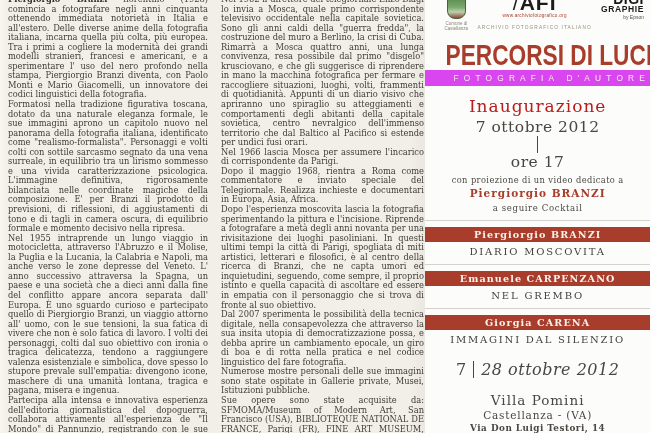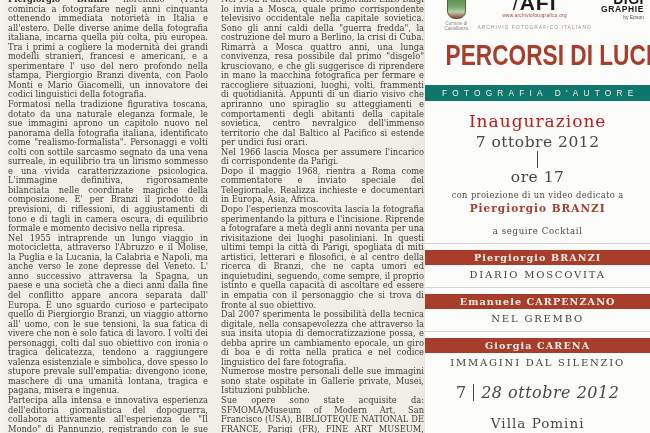--- a/index.html
+++ b/index.html
@@ -29,31 +29,31 @@
   .afi-url{font-size:4.6px;color:#a83d2c;letter-spacing:.3px;font-family:"Liberation Sans",sans-serif;margin-top:1px;}
   .afi-caption{font-size:4.8px;color:#96917f;letter-spacing:1.1px;font-family:"Liberation Sans",sans-serif;margin-top:7px;}
   .digi-wrap{text-align:right;margin-top:-4px;width:52px;font-family:"Liberation Sans",sans-serif;}
   .digi1{font-size:14px;line-height:12px;font-weight:bold;color:#181715;letter-spacing:.5px;}
   .digi2{font-size:8.5px;line-height:8px;font-weight:bold;color:#181715;letter-spacing:.6px;}
   .digi3{font-size:5px;color:#55524c;margin-top:1px;}
 
   .main-title{margin-top:11px;text-align:center;white-space:nowrap;color:#a83d2c;
               font-family:"Liberation Sans",sans-serif;font-weight:bold;font-size:27px;line-height:27px;}
   .main-title span{display:inline-block;transform:scaleX(.84) scaleY(1.08);transform-origin:center;}
-  .sub-banner{margin-top:16px;background:#0f766e;color:#f6eee9;text-align:center;font-family:"Liberation Sans",sans-serif;
+  .sub-banner{margin-top:1px;background:#d946ef;color:#f6eee9;text-align:right;font-family:"Liberation Sans",sans-serif;
               font-size:8.3px;line-height:16px;height:16px;letter-spacing:5.2px;text-indent:5.2px;}
 
   .inaug{margin-top:10px;text-align:center;font-size:17px;letter-spacing:1px;color:#b91c1c;}
   .date-row{margin-top:2px;display:flex;align-items:center;justify-content:center;color:#4a4741;flex-direction:column;}
   .date-main{font-size:15.5px;letter-spacing:.5px;}
   .vbar{width:0;height:17px;border-left:1.6px solid #4a4741;margin:0 7px;}
   .date-time{font-size:15.5px;letter-spacing:.5px;}
   .note{margin-top:4px;text-align:center;font-size:8.3px;letter-spacing:.4px;color:#4d4a44;}
   .honoree{margin-top:2px;text-align:center;font-size:10.5px;font-weight:bold;letter-spacing:1px;color:#a83d2c;}
-  .after{margin-top:12px;text-align:center;font-size:8.6px;letter-spacing:.6px;color:#4d4a44;}
+  .after{margin-top:4px;text-align:center;font-size:8.6px;letter-spacing:.6px;color:#4d4a44;}
 
   .rule{border:none;border-top:1px solid #d4d2cc;margin:7px 0 0 0;}
   .artist-banner{margin-top:0;background:#a83d2c;color:#f7f1ec;text-align:center;height:15px;line-height:15px;
                  font-size:9.6px;font-weight:bold;letter-spacing:1.1px;}
   .show-title{margin-top:4px;text-align:center;font-size:10px;letter-spacing:1.8px;color:#44413c;}
   .show{margin-top:6px;}
 
   .dates-row{margin-top:15px;display:flex;align-items:center;justify-content:center;color:#4a4741;}
   .dates-from{font-size:16px;}
   .dates-to{font-size:16px;letter-spacing:.5px;font-style:italic;}

